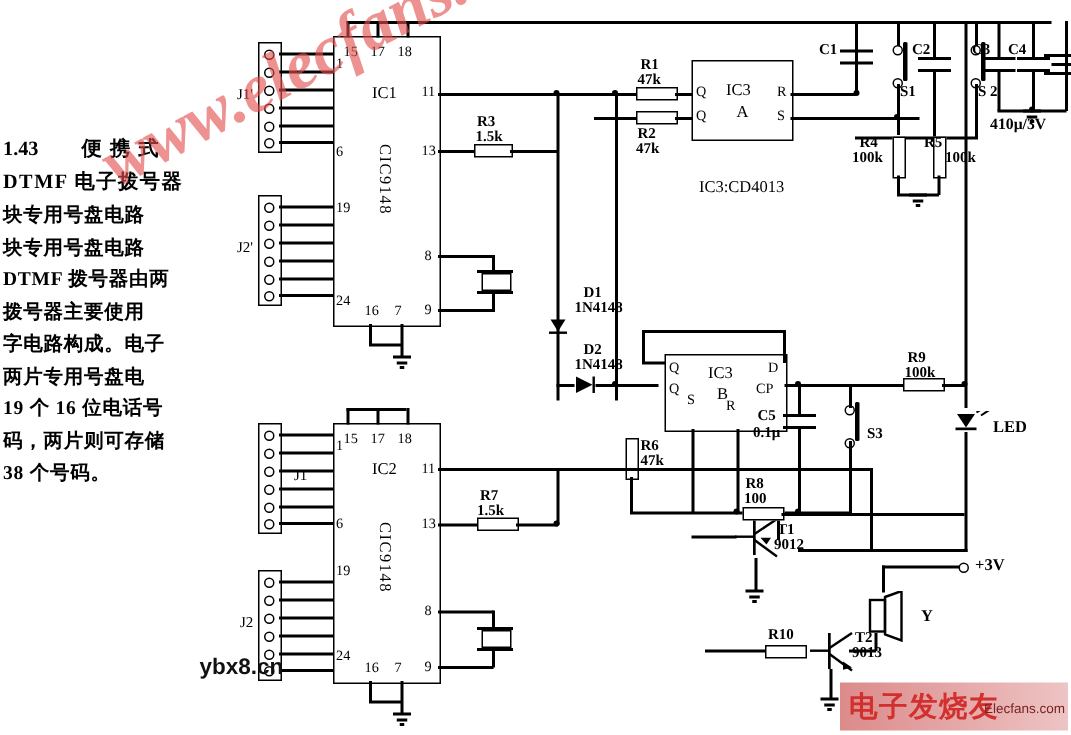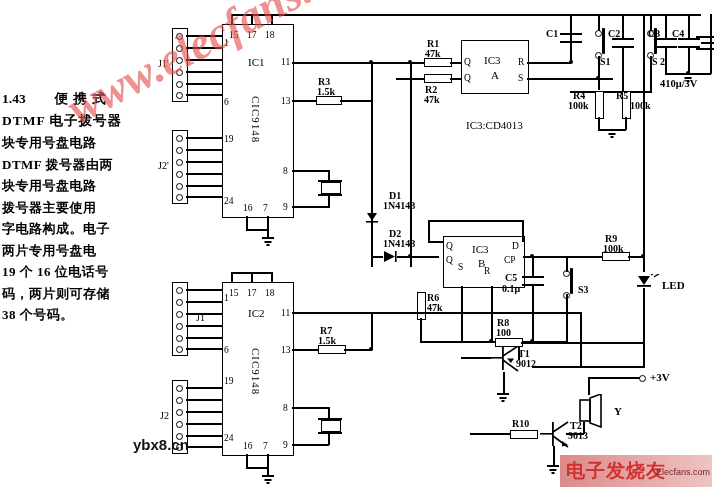--- a/index.html
+++ b/index.html
@@ -58,22 +58,22 @@
 <div id="stage">
 
   <div id="article">
     <div class="ttl">
       <span class="num">1.43</span>
       <span class="sp"></span>
       <span>便 携 式</span>
     </div>
     <div class="ttl">DTMF 电子拨号器</div>
     <p>块专用号盘电路</p>
+    <p>块专用号盘电路</p>
     <p>DTMF 拨号器由两</p>
-    <p>块专用号盘电路</p>
     <p>拨号器主要使用</p>
     <p>字电路构成。电子</p>
     <p>两片专用号盘电</p>
     <p>19 个 16 位电话号</p>
     <p>码，两片则可存储</p>
     <p>38 个号码。</p>
   </div>
 
   <div class="box" style="left:222px;top:24px;width:70px;height:192px;"></div>
   <div class="lbl" style="left:248px;top:57px;font-size:11px;">IC1</div>

